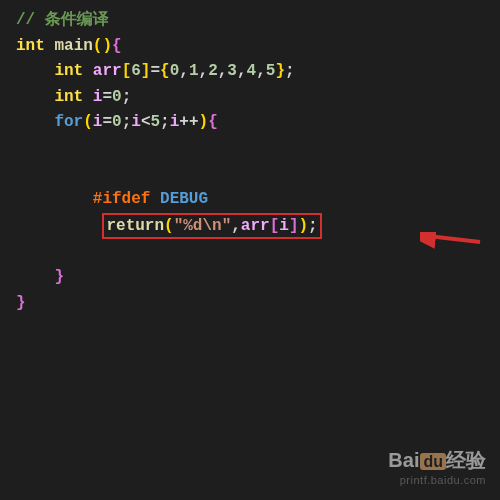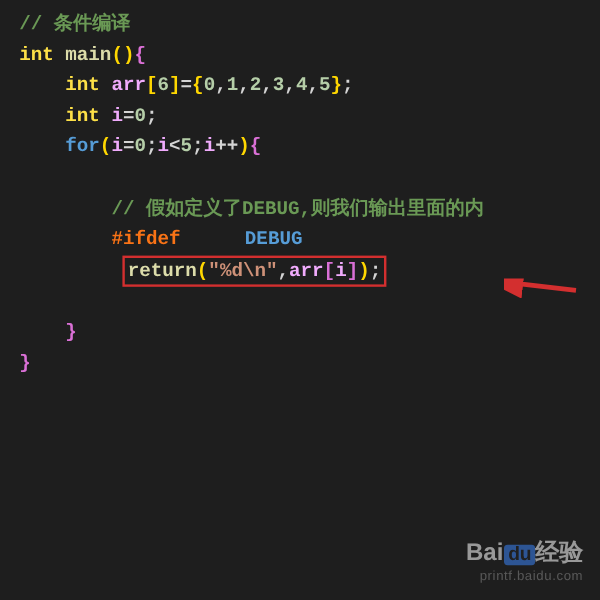--- a/index.html
+++ b/index.html
@@ -22,21 +22,21 @@
     .comment { color: #6a9955; }
     .keyword { color: #569cd6; }
     .type { color: #fde047; }
     .func { color: #dcdcaa; }
     .var { color: #f0abfc; }
     .string { color: #ce9178; }
     .number { color: #b5cea8; }
     .punc { color: #d4d4d4; }
     .op { color: #d4d4d4; }
     .macro { color: #f97316; }
-    .macroname { color: #569cd6; margin-left: 44px; }
+    .macroname { color: #569cd6; }
     .bracket1 { color: #ffd700; }
     .bracket2 { color: #da70d6; }
     .highlight-box {
       display: inline-block;
       border: 2px solid #d32f2f;
       padding: 0 2px;
       line-height: 1.4;
     }
     .cursor { display: inline-block; border-left: 1px solid #aeafad; height: 1.1em; vertical-align: middle; margin-left: -1px; }
     .arrow {
@@ -48,41 +48,41 @@
     .watermark {
       position: absolute;
       bottom: 14px;
       right: 14px;
       text-align: right;
       color: #aaa;
       opacity: 0.55;
       font-family: Arial, sans-serif;
     }
     .watermark .brand { font-size: 20px; font-weight: bold; color: #fff; }
-    .watermark .brand .du { background: #3b82f6; color: #222; padding: 0 3px; border-radius: 3px; margin-left: 1px; font-size: 16px; }
+    .watermark .brand .du { background: #fdba74; color: #222; padding: 0 3px; border-radius: 3px; margin-left: 1px; font-size: 16px; }
     .watermark .sub { font-size: 11px; color: #888; letter-spacing: 0.5px; }
   </style>
 </head>
 <body>
 
 <div class="editor">
 
 <div class="line"><span class="gutter">  </span><span class="comment">// 条件编译</span></div>
 
 <div class="line"><span class="gutter">  </span><span class="type">int</span> <span class="func">main</span><span class="bracket1">()</span><span class="bracket2">{</span></div>
 
 <div class="line"><span class="gutter">  </span>    <span class="type">int</span> <span class="var">arr</span><span class="bracket1">[</span><span class="number">6</span><span class="bracket1">]</span><span class="op">=</span><span class="bracket1">{</span><span class="number">0</span><span class="punc">,</span><span class="number">1</span><span class="punc">,</span><span class="number">2</span><span class="punc">,</span><span class="number">3</span><span class="punc">,</span><span class="number">4</span><span class="punc">,</span><span class="number">5</span><span class="bracket1">}</span><span class="punc">;</span></div>
 
 <div class="line"><span class="gutter">  </span>    <span class="type">int</span> <span class="var">i</span><span class="op">=</span><span class="number">0</span><span class="punc">;</span></div>
 
 <div class="line"><span class="gutter">  </span>    <span class="keyword">for</span><span class="bracket1">(</span><span class="var">i</span><span class="op">=</span><span class="number">0</span><span class="punc">;</span><span class="var">i</span><span class="op">&lt;</span><span class="number">5</span><span class="punc">;</span><span class="var">i</span><span class="op">++</span><span class="bracket1">)</span><span class="bracket2">{</span></div>
 
 <div class="line">&nbsp;</div>
 
-<div class="line"><span class="gutter">  </span>        <span class="comment">// 假如定义了DEBUG,则我们输出里面的内</span></div>
+<div class="line"><span class="gutter">  </span>        </div>
 
 <div class="line"><span class="gutter">  </span>        <span class="macro">#ifdef</span> <span class="macroname">DEBUG</span></div>
 
 <div class="line"><span class="gutter">  </span>         <span class="highlight-box"><span class="func">return</span><span class="bracket1">(</span><span class="string">"%d\n"</span><span class="punc">,</span><span class="var">arr</span><span class="bracket2">[</span><span class="var">i</span><span class="bracket2">]</span><span class="bracket1">)</span><span class="punc">;</span></span></div>
 
 
 <div class="line">&nbsp;</div>
 
 <div class="line"><span class="gutter">  </span>    <span class="bracket2">}</span></div>
 

